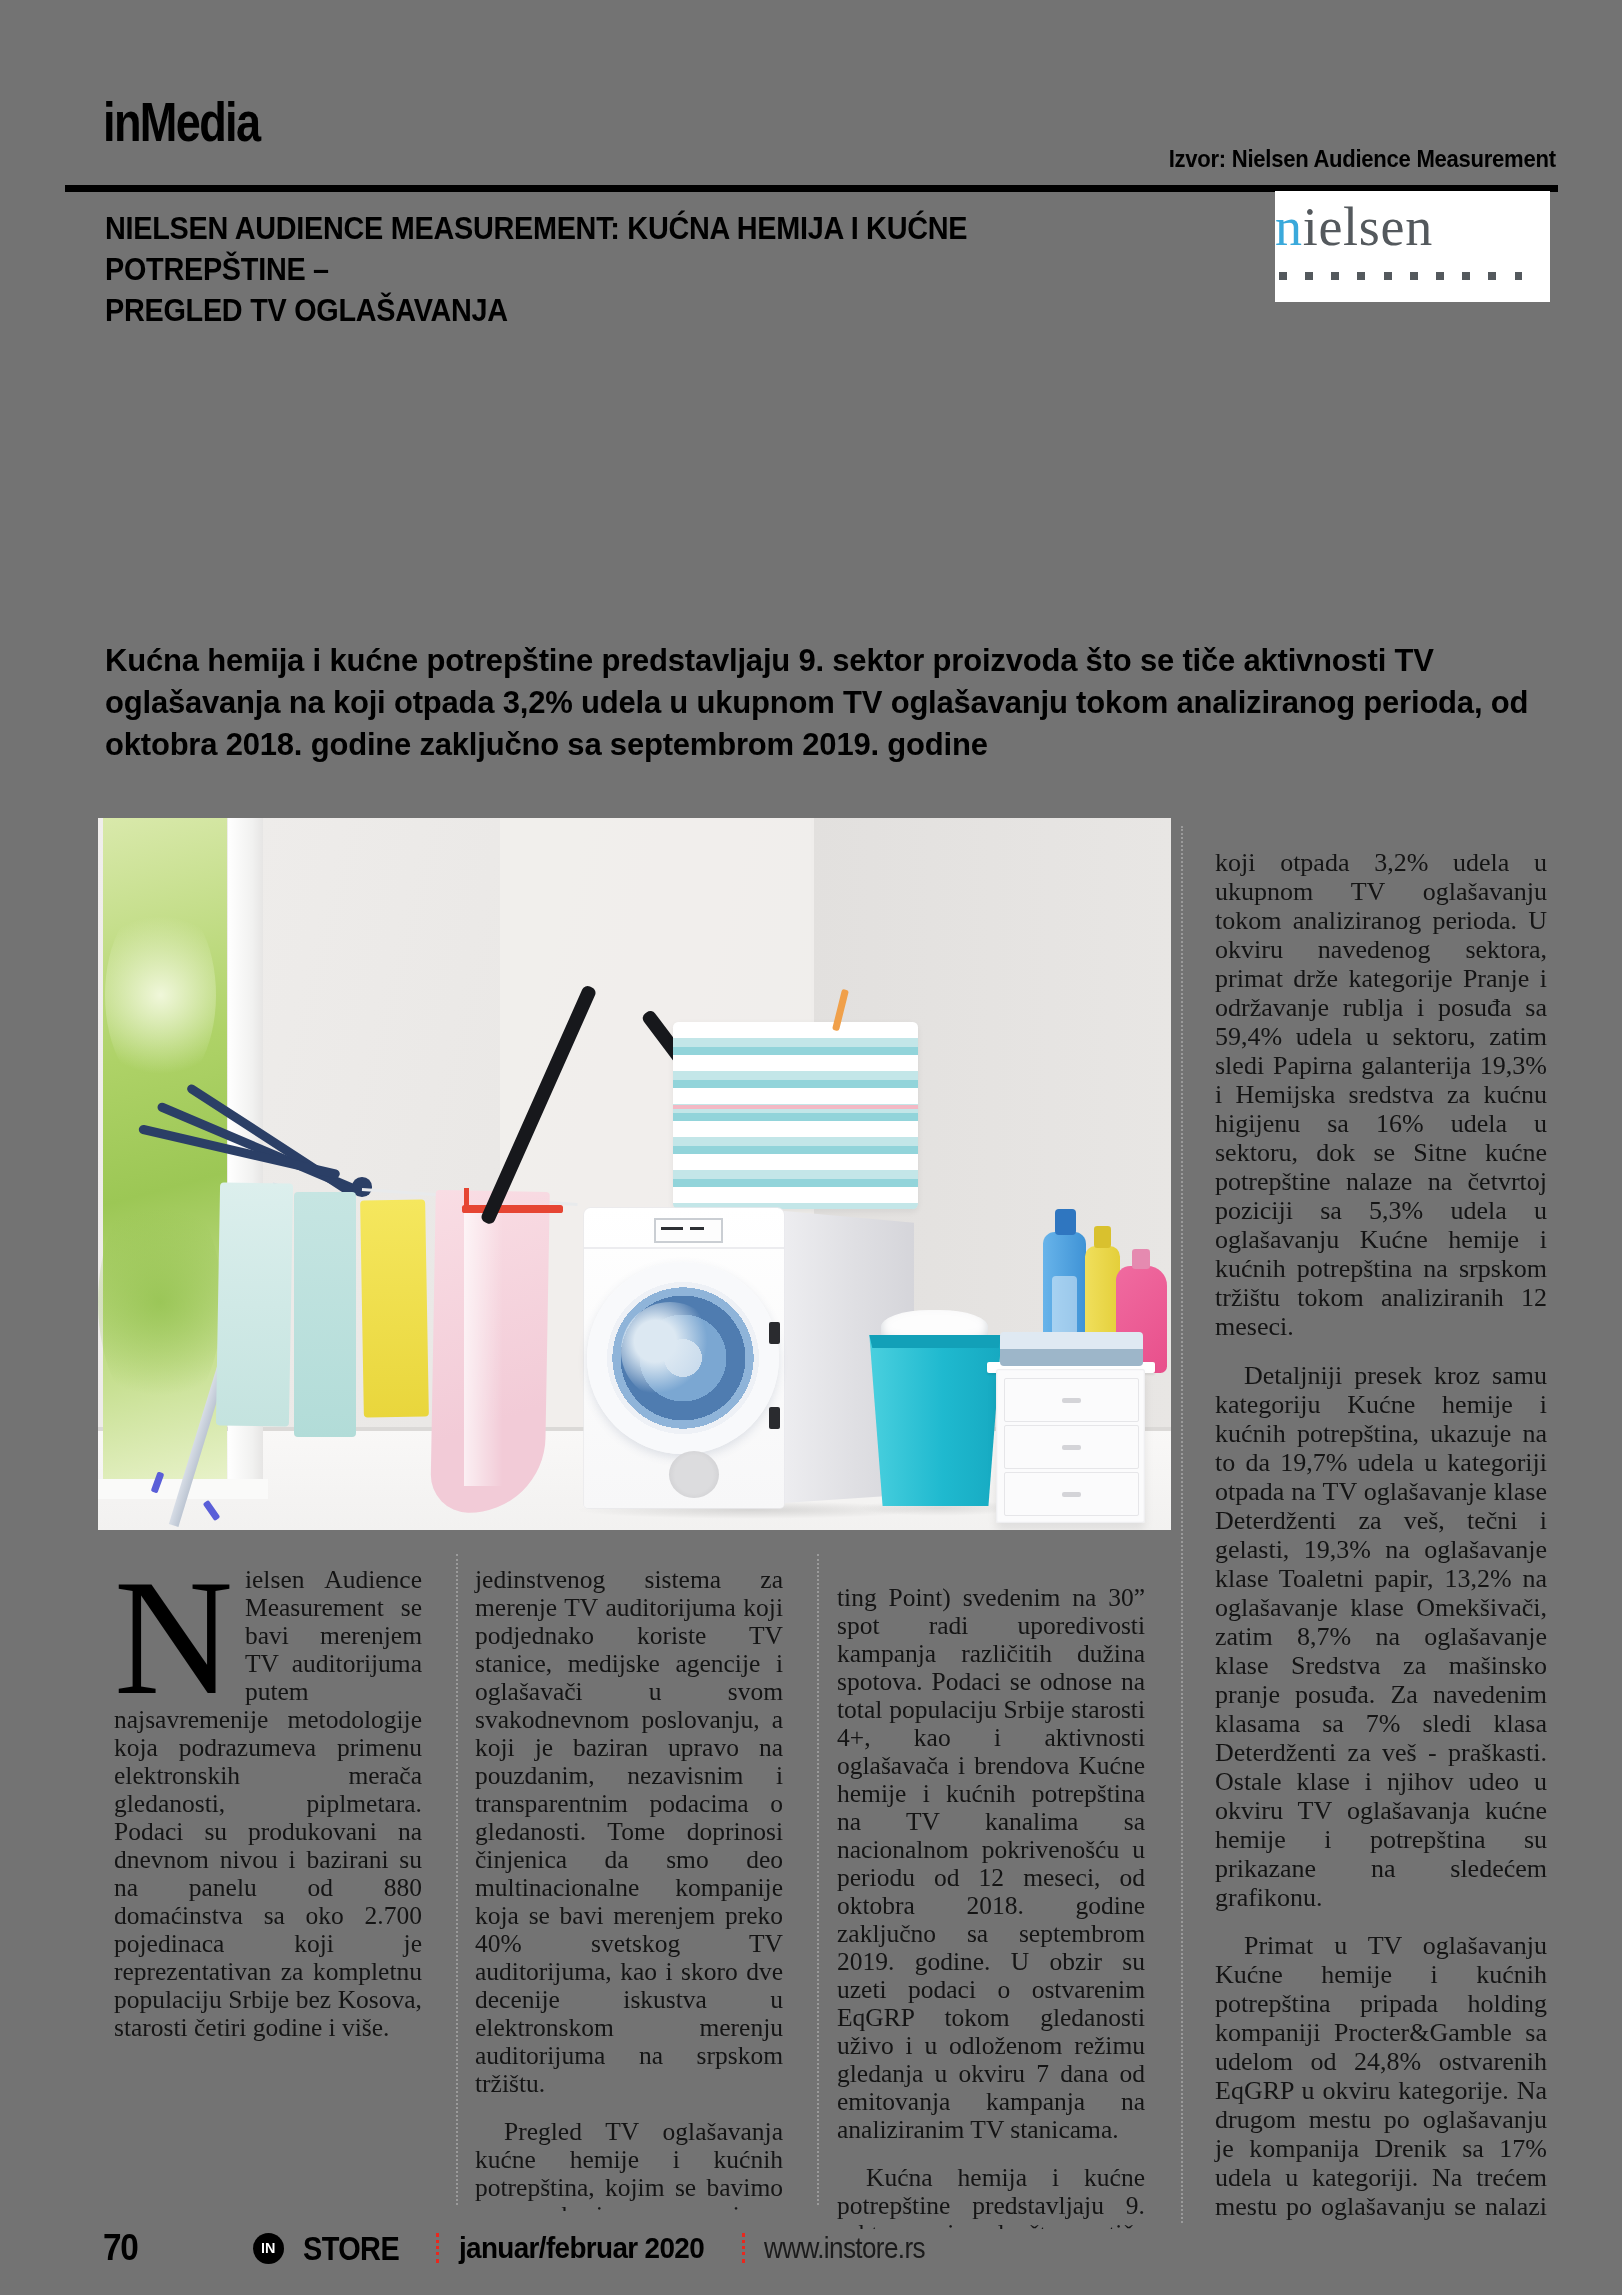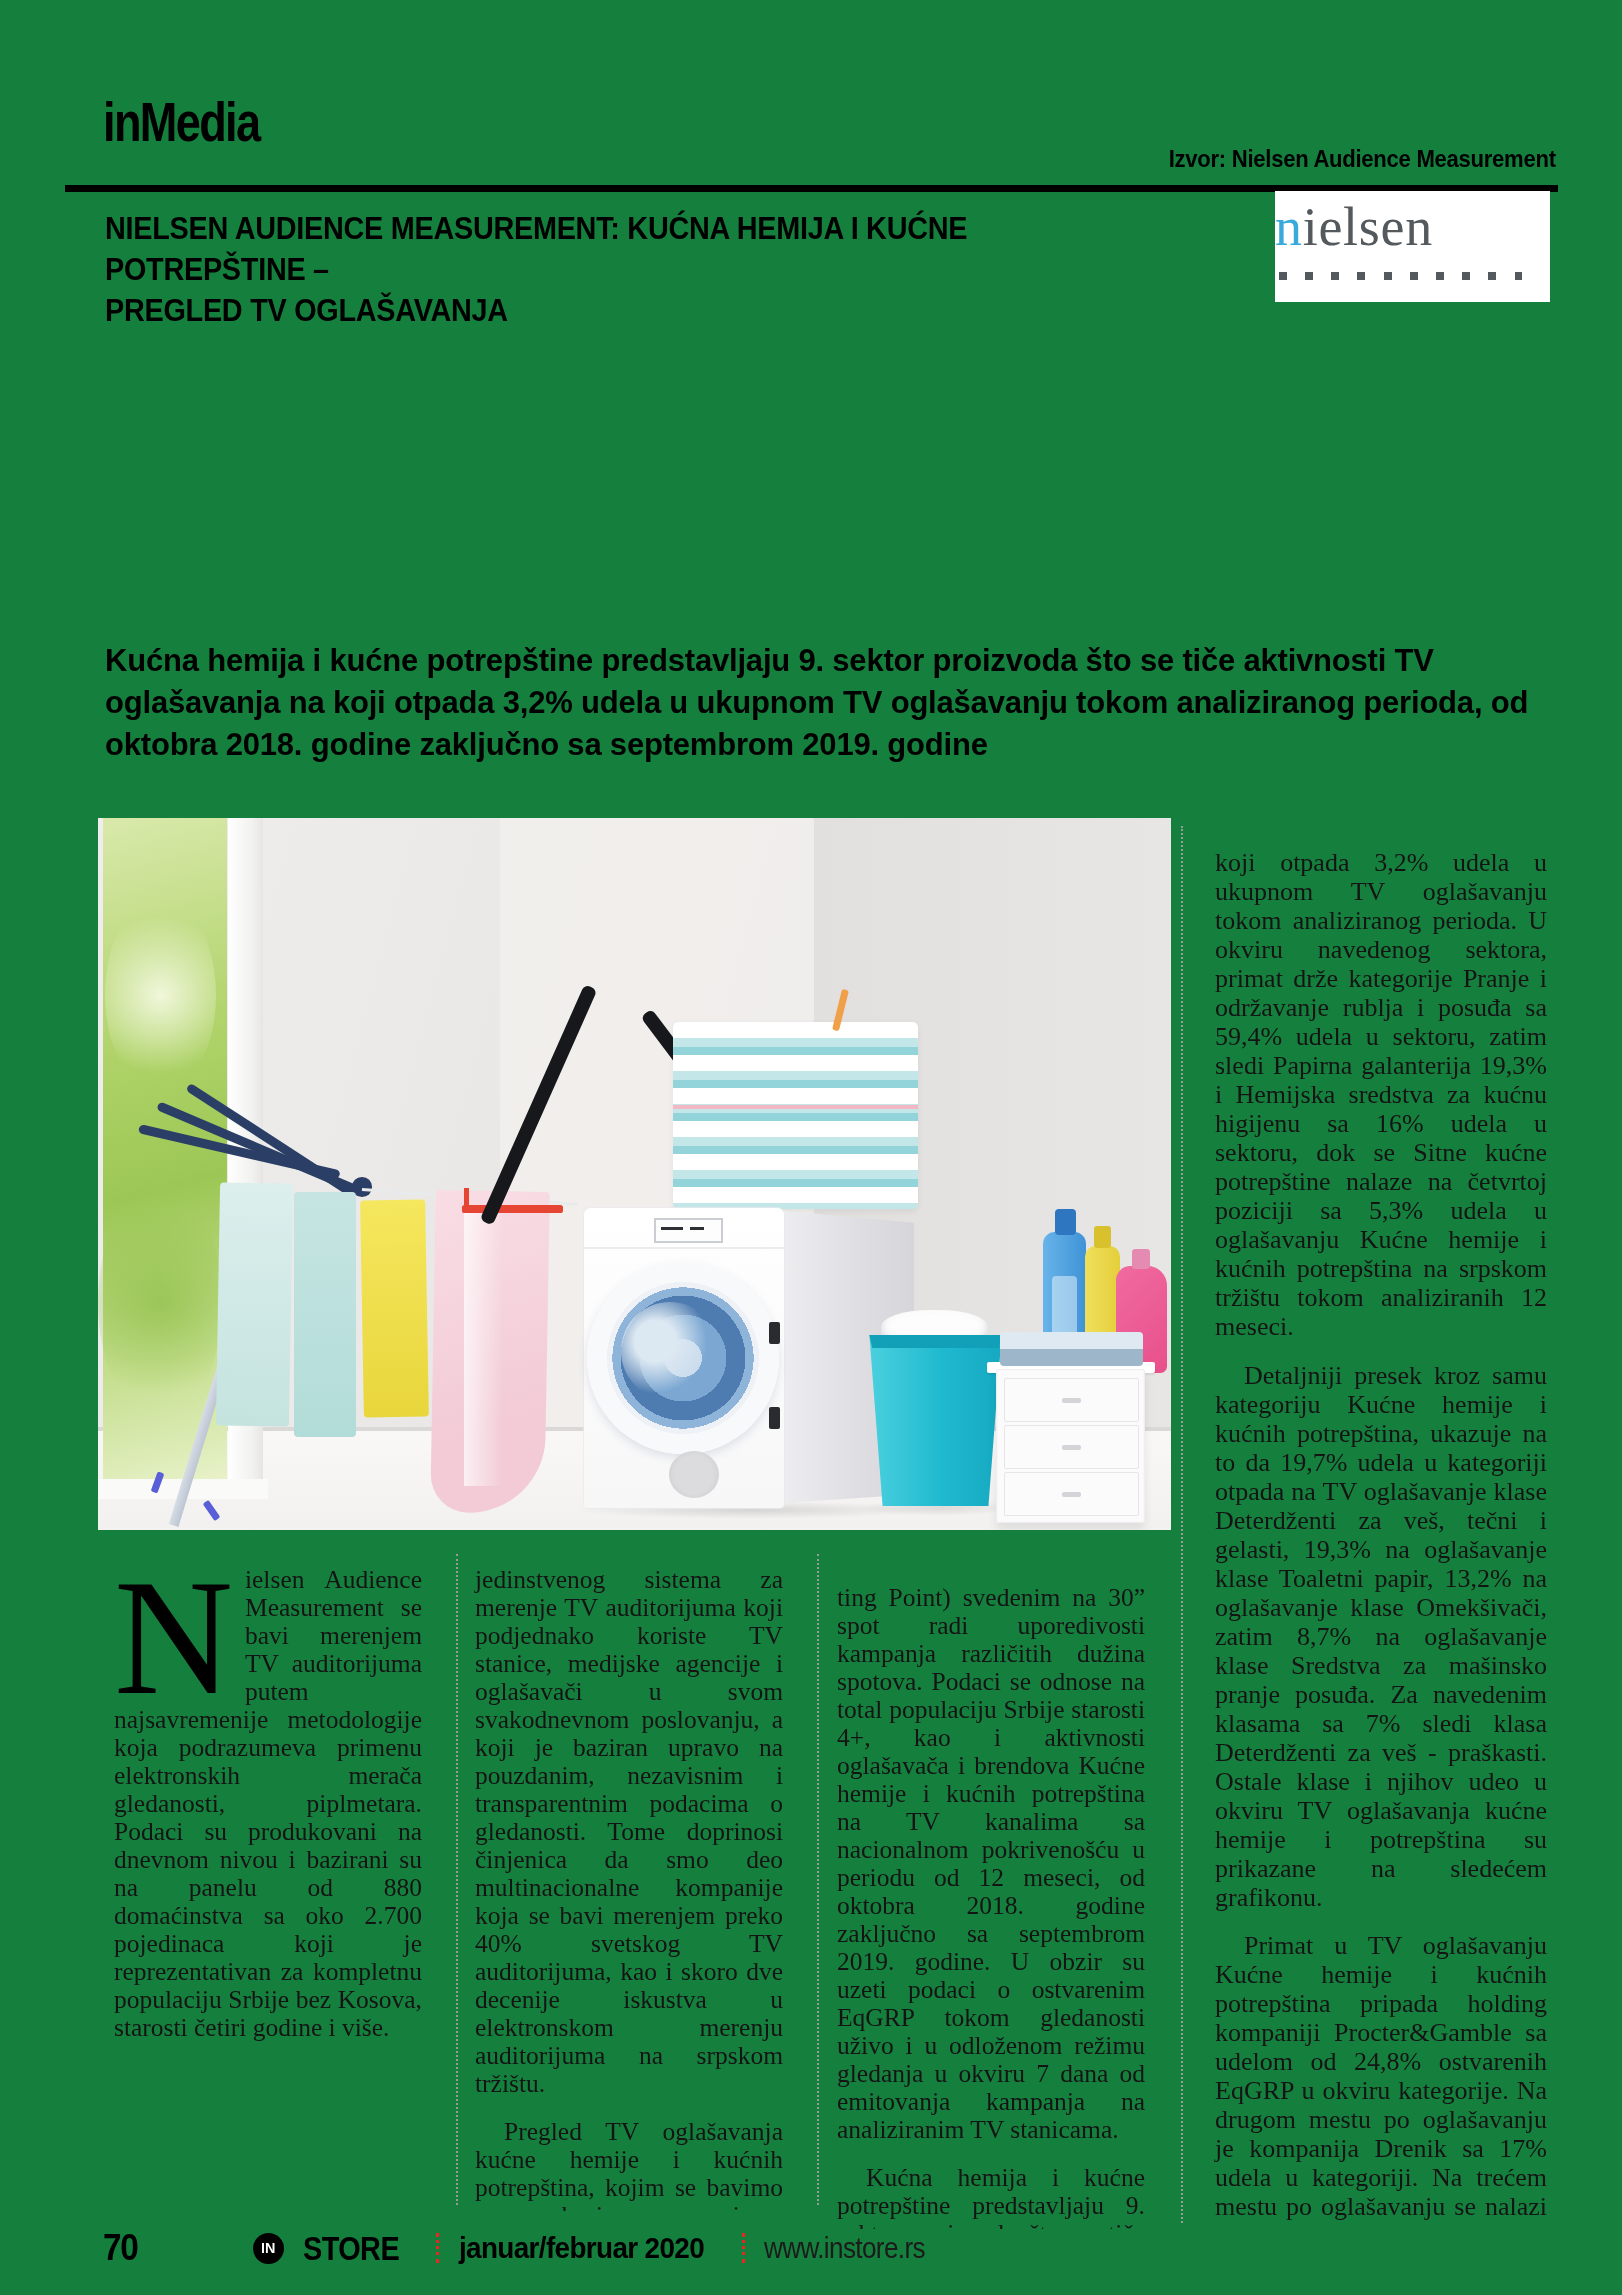--- a/index.html
+++ b/index.html
@@ -1,18 +1,18 @@
 <!DOCTYPE html>
 <html lang="sr" style="font-size:10.5px"><head>
 <meta charset="utf-8">
 <style>
   html,body{margin:0;padding:0;background:#ffffff;}
   body{width:1623px;height:2295px;position:relative;font-family:"Liberation Sans",sans-serif;color:#111;
        -webkit-font-smoothing:antialiased;}
-  #page{position:absolute;inset:0;background:#15803d;overflow:hidden;}
+  #page{position:absolute;inset:0;background:#737373;overflow:hidden;}
 
   
   .brand{position:absolute;left:103px;top:90px;font-size:55px;font-weight:800;letter-spacing:-2px;
          transform:scaleX(.82);transform-origin:left top;color:#000;}
   .source{position:absolute;right:67px;top:145px;font-size:24px;font-weight:700;letter-spacing:-0.3px;
           transform:scaleX(.92);transform-origin:right top;color:#000;}
   .rule{position:absolute;left:65px;right:65px;top:185px;height:6.5px;background:#000;}
 
   .kicker{position:absolute;left:105px;top:208px;width:1112px;font-size:31px;font-weight:700;
           line-height:41px;letter-spacing:-0.3px;transform:scaleX(.93);transform-origin:left top;color:#000;}

